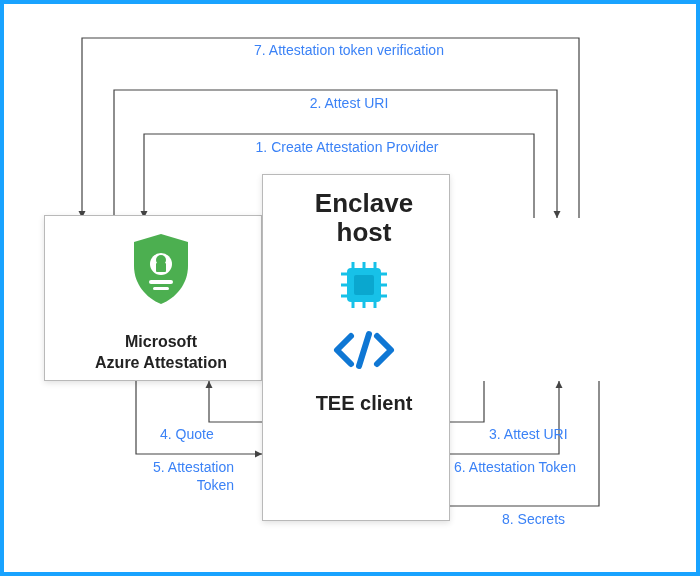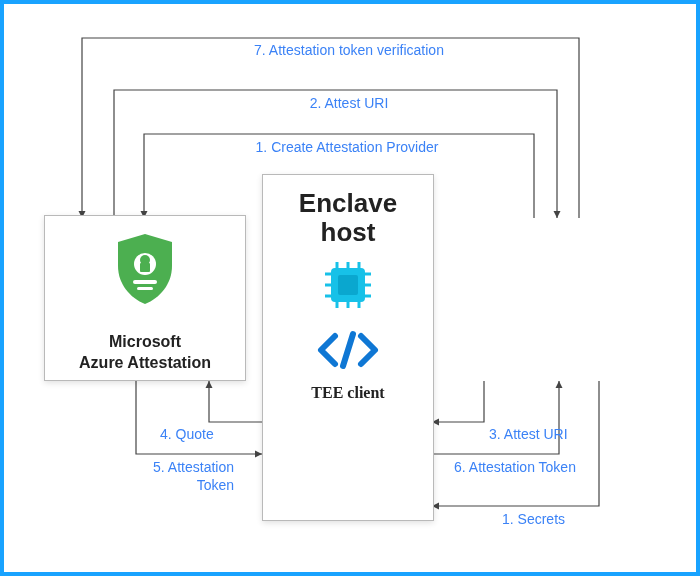--- a/index.html
+++ b/index.html
@@ -18,20 +18,21 @@
     position: relative;
     background: #fff;
     overflow: hidden;
   }
   .box {
     position: absolute;
     background: #fff;
     border: 1px solid #b9b9b9;
     box-shadow: 0 2px 6px rgba(0,0,0,.12);
     text-align: center;
+    padding-left: 16px;
   }
   .box-title {
     font-size: 16px;
     font-weight: 600;
     color: #222;
     line-height: 1.3;
     margin-top: 22px;
   }
   .box-sub {
     font-size: 14px;
@@ -133,31 +134,31 @@
     </div>
     <div style="margin-top:14px;">
       <svg width="66" height="40" viewBox="0 0 66 40">
         <g stroke="#0f77d4" stroke-width="6" fill="none" stroke-linecap="round" stroke-linejoin="round">
           <polyline points="20,6 6,20 20,34"></polyline>
           <polyline points="46,6 60,20 46,34"></polyline>
           <line x1="38" y1="4" x2="28" y2="36"></line>
         </g>
       </svg>
     </div>
-    <div class="box-sub" style="margin-top:8px; font-size:16px;font-family:Liberation Serif, serif;">TEE client</div>
+    <div class="box-sub" style="margin-top:16px; font-size:20px;">TEE client</div>
   </div>
 
 
   <div class="label label-c" style="left:200px; top:38px; width:290px;">7. Attestation token verification</div>
   <div class="label label-c" style="left:260px; top:91px; width:170px;">2. Attest URI</div>
   <div class="label label-c" style="left:228px; top:135px; width:230px;">1. Create Attestation Provider</div>
 
   <div class="label" style="left:156px; top:422px;">4. Quote</div>
   <div class="label label-c" style="left:100px; top:455px; width:130px; line-height:1.25;text-align:right;">
     <span>5. Attestation</span><br>
     <span>Token</span>
   </div>
 
   <div class="label" style="left:485px; top:422px;">3. Attest URI</div>
   <div class="label" style="left:450px; top:455px;">6. Attestation Token</div>
-  <div class="label" style="left:498px; top:507px;">1. Secrets</div>
+  <div class="label" style="left:498px; top:507px;">8. Secrets</div>
 
 </div>
 
 </body></html>

